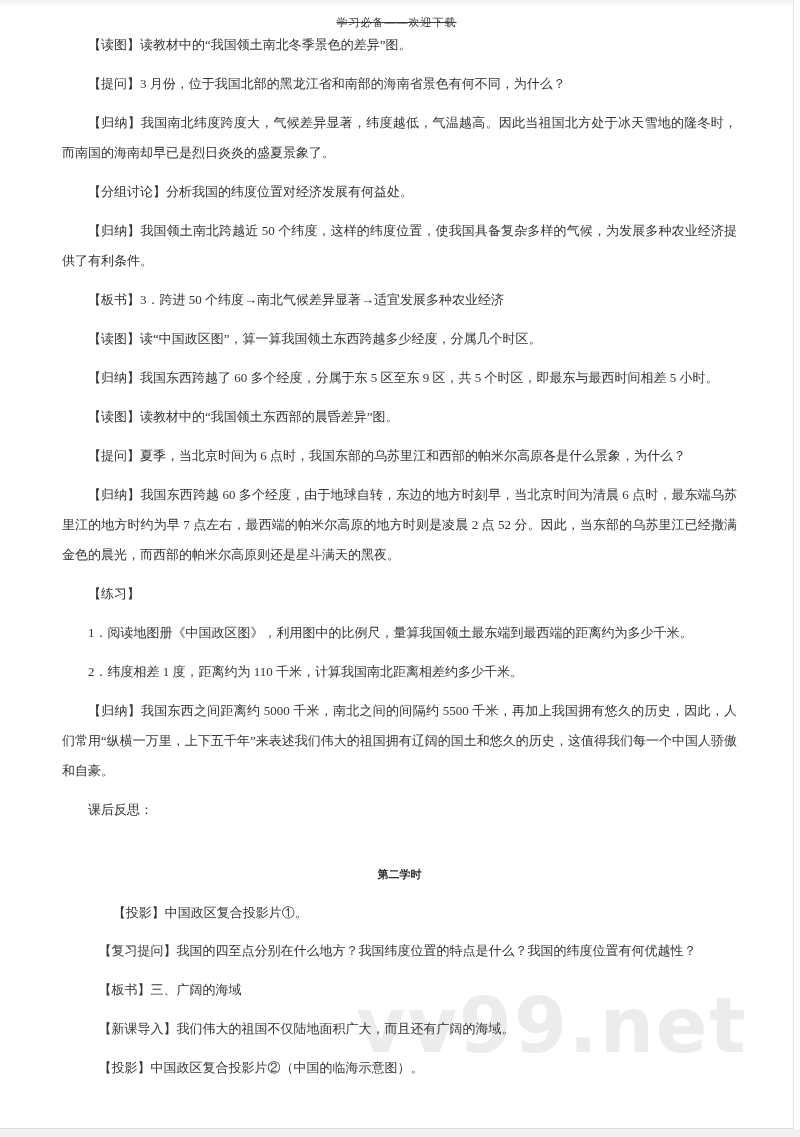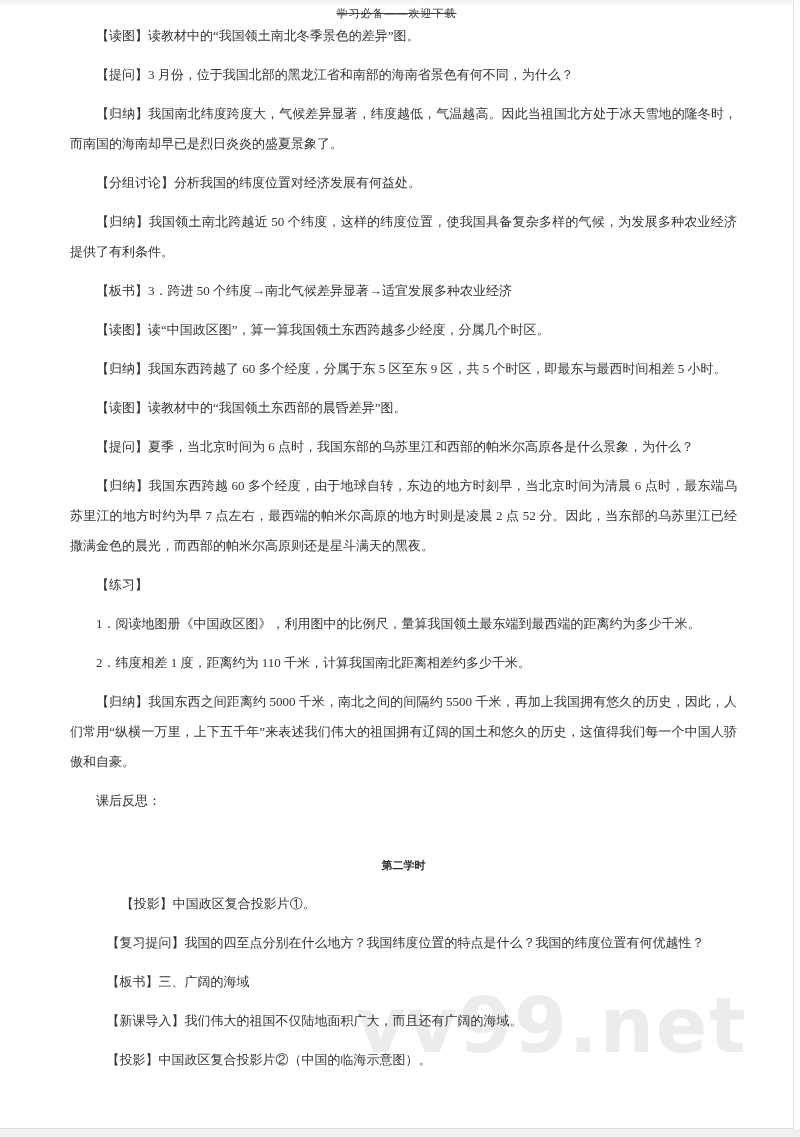--- a/index.html
+++ b/index.html
@@ -47,43 +47,42 @@
     font-weight: 700;
     font-size: 76px;
     letter-spacing: 2px;
     color: #ececec;
     line-height: 1;
     user-select: none;
   }
   .header-note {
     position: relative;
     z-index: 1;
-    padding-top: 5px;
+    padding-top: 14px;
     text-align: center;
     font-size: 11px;
     line-height: 16px;
     color: #3c3c3c;
     text-decoration: line-through;
     letter-spacing: 1px;
   }
   .content {
     position: relative;
     z-index: 1;
     padding: 0 56px 0 62px;
     color: #333333;
     font-size: 13px;
     line-height: 30px;
-    margin-left: 8px;
   }
   .content p {
     margin: 0 0 9px 0;
     text-indent: 2em;
     text-align: justify;
   }
-  .content p.ind-b { text-indent: 2.8em; }
+  .content p.ind-b { text-indent: 2.8em; font-family: Liberation Mono, monospace; }
   .content p.ind-c { text-indent: 3.9em; }
   .content h2.section-heading {
     margin: 34px 0 9px 0;
     font-size: 11px;
     font-weight: 700;
     text-align: center;
     line-height: 30px;
     color: #2e2e2e;
   }
 </style>

